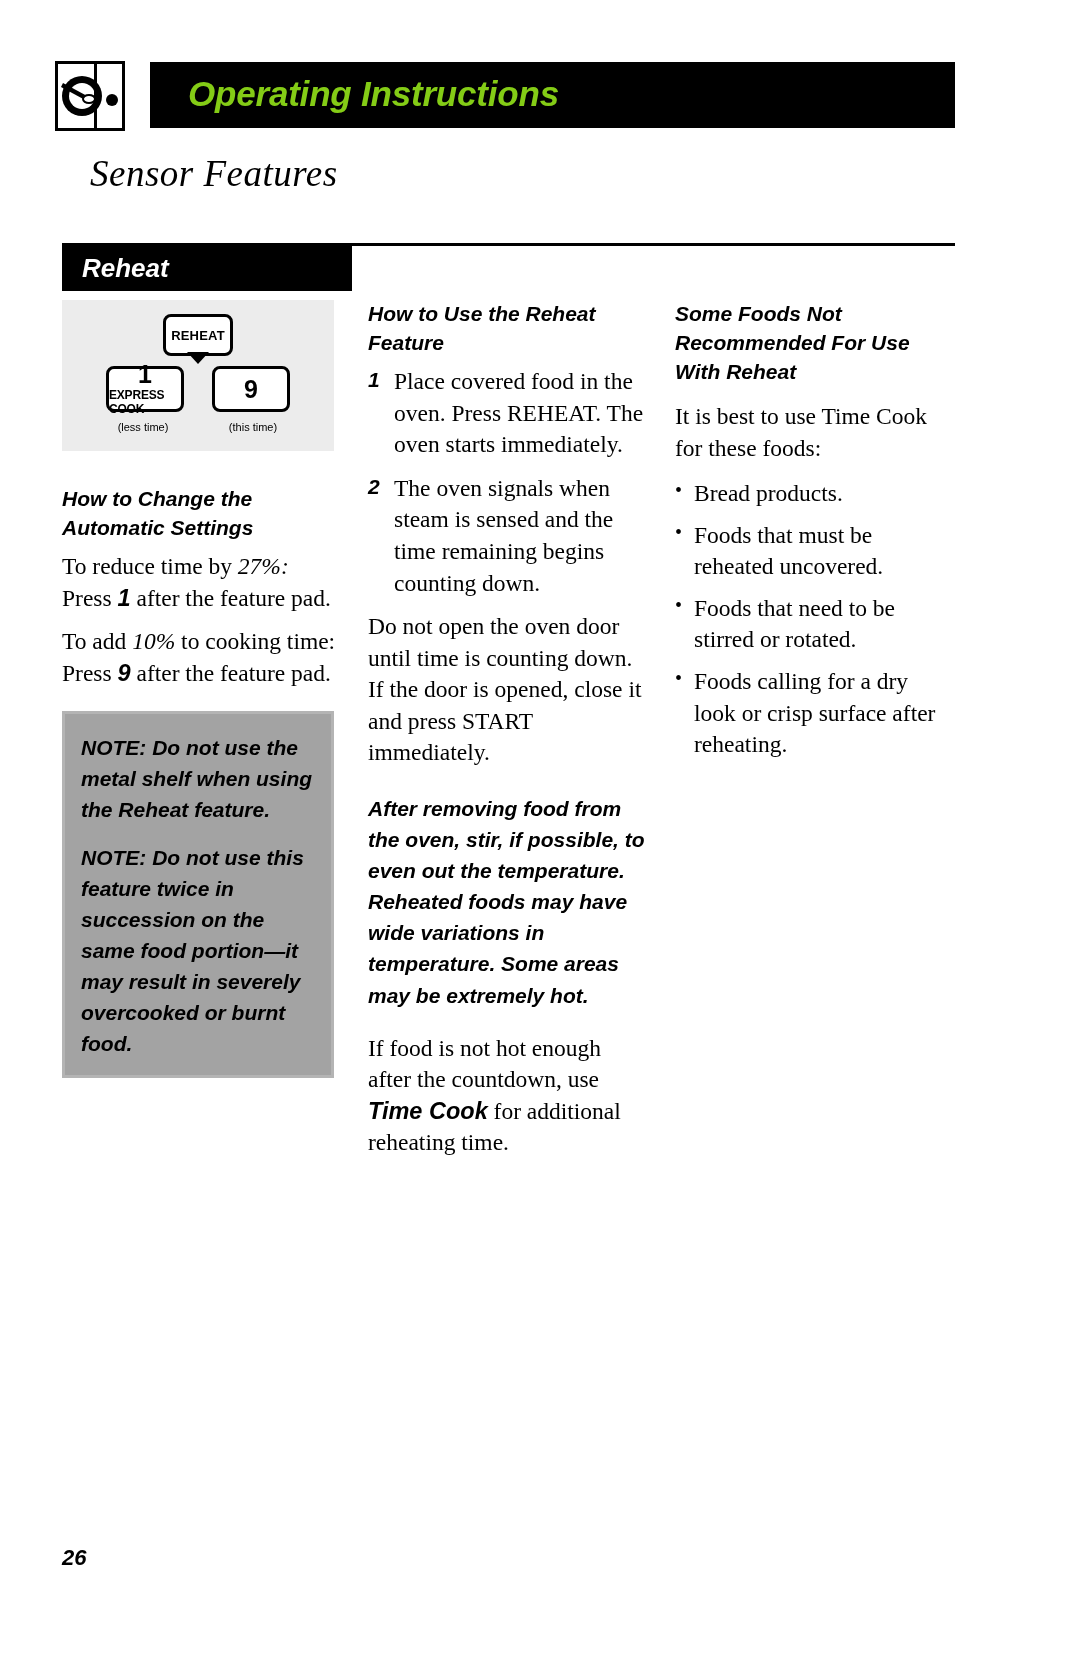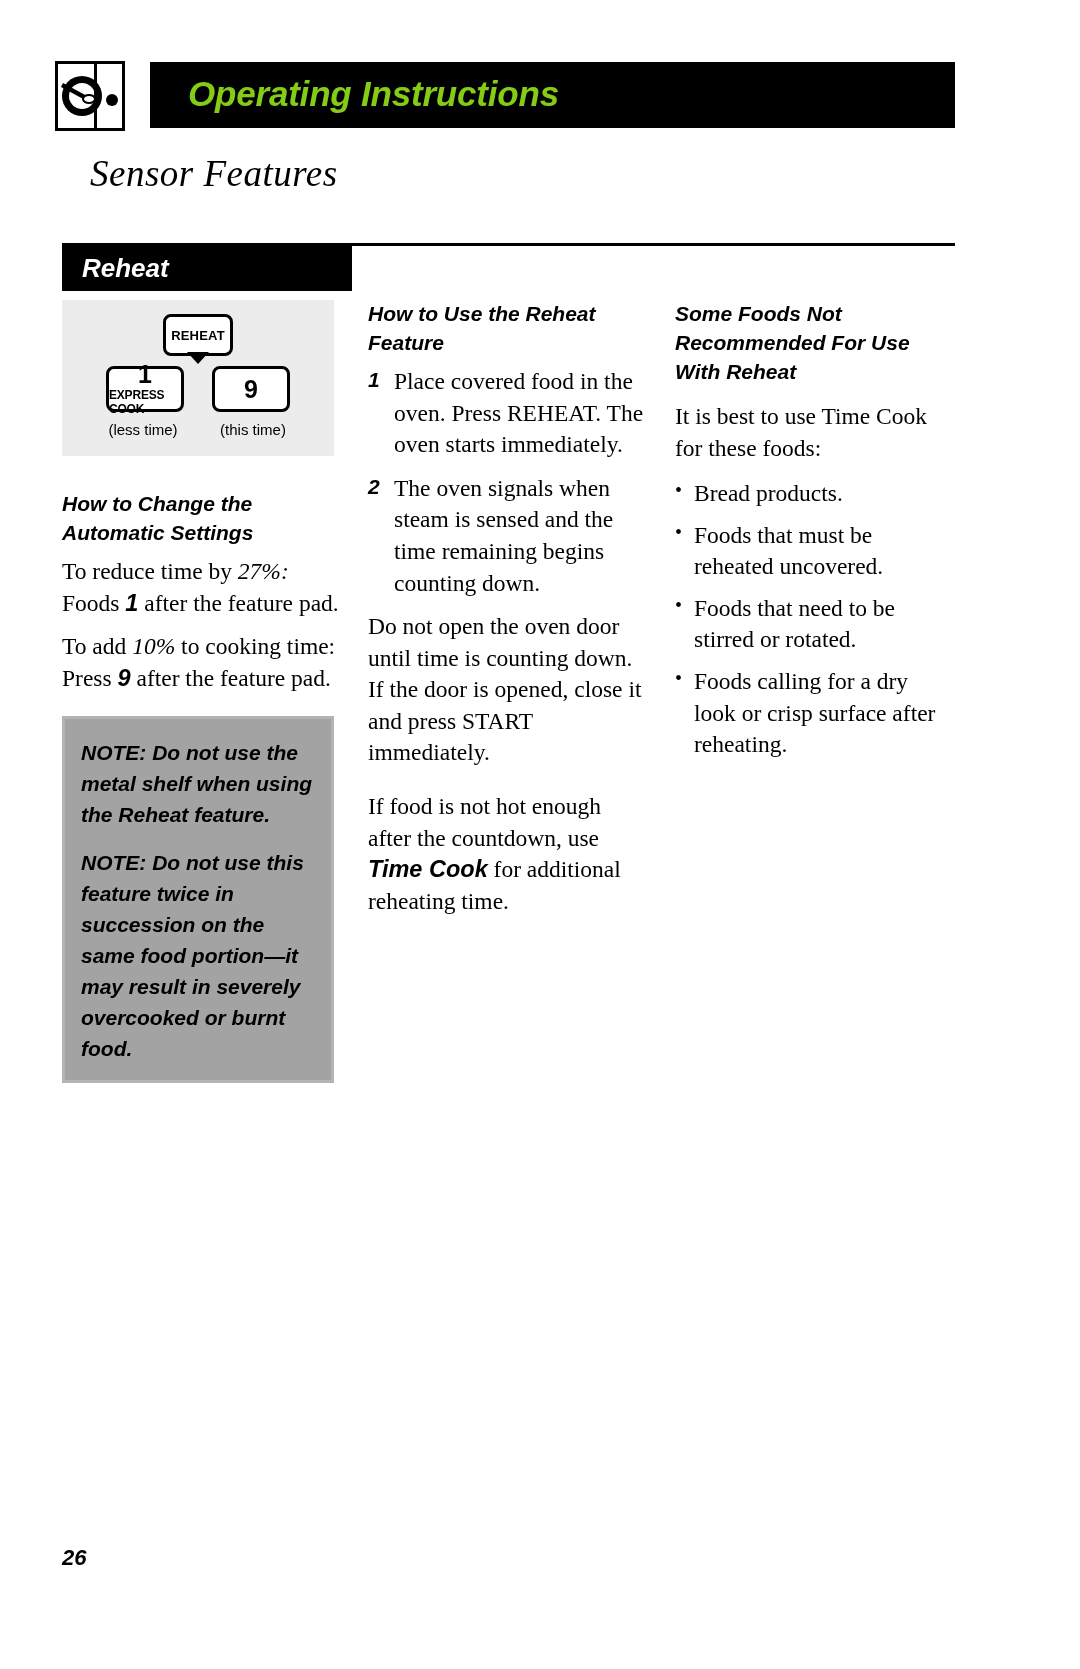--- a/index.html
+++ b/index.html
@@ -183,21 +183,21 @@
   .caption-row {
     display: flex;
     justify-content: center;
     gap: 16px;
     margin-top: 9px;
   }
   .caption-row span {
     width: 94px;
     text-align: center;
     font-family: "Liberation Sans", sans-serif;
-    font-size: 15px;
+    font-size: 11px;
   }
   .panel-note {
     margin: 18px 14px 0 14px;
     font-family: "Liberation Sans", sans-serif;
     font-size: 15.5px;
     line-height: 1.45;
   }
 
   
   h3.sub-head {
@@ -346,21 +346,21 @@
         </div>
       </div>
       <div class="caption-row">
         <span>(less time)</span>
         <span>(this time)</span>
       </div>
     </div>
 
     <h3 class="sub-head" style="margin-top:34px;">How to Change the Automatic Settings</h3>
 
-    <p class="body"><span>To reduce time by </span><span class="i">27%:</span><span> Foods </span><span class="sb">1</span><span> after the feature pad.</span></p>
+    <p class="body"><span>To reduce time by </span><span class="i">27%:</span><span> Press </span><span class="sb">1</span><span> after the feature pad.</span></p>
 
     <p class="body"><span>To add </span><span class="i">10%</span><span> to cooking time: Press </span><span class="sb">9</span><span> after the feature pad.</span></p>
 
     <div class="note-box">
       <p>NOTE: Do not use the metal shelf when using the Reheat feature.</p>
       <p>NOTE: Do not use this feature twice in succession on the same food portion—it may result in severely overcooked or burnt food.</p>
     </div>
 
   </div>
 
@@ -373,20 +373,21 @@
         <span>Place covered food in the oven. Press REHEAT. The oven starts immediately.</span>
       </li>
       <li>
         <span class="num">2</span>
         <span>The oven signals when steam is sensed and the time remaining begins counting down.</span>
       </li>
     </ol>
 
     <p class="body" style="margin-top:4px;">Do not open the oven door until time is counting down. If the door is opened, close it and press START immediately.</p>
 
+    <p class="body sans-bold-italic" style="margin-top:24px;">After removing food from the oven, stir, if possible, to even out the temperature. Reheated foods may have wide variations in temperature. Some areas may be extremely hot.</p>
 
     <p class="body" style="margin-top:22px;"><span>If food is not hot enough after the countdown, use </span><span class="sb">Time Cook</span><span> for additional reheating time.</span></p>
   </div>
 
   <div class="col col-right">
     <h3 class="sub-head">Some Foods Not Recommended For Use With Reheat</h3>
 
     <p class="body" style="margin-top:14px;">It is best to use Time Cook for these foods:</p>
 
     <ul class="bullets" style="margin-top:14px;">

